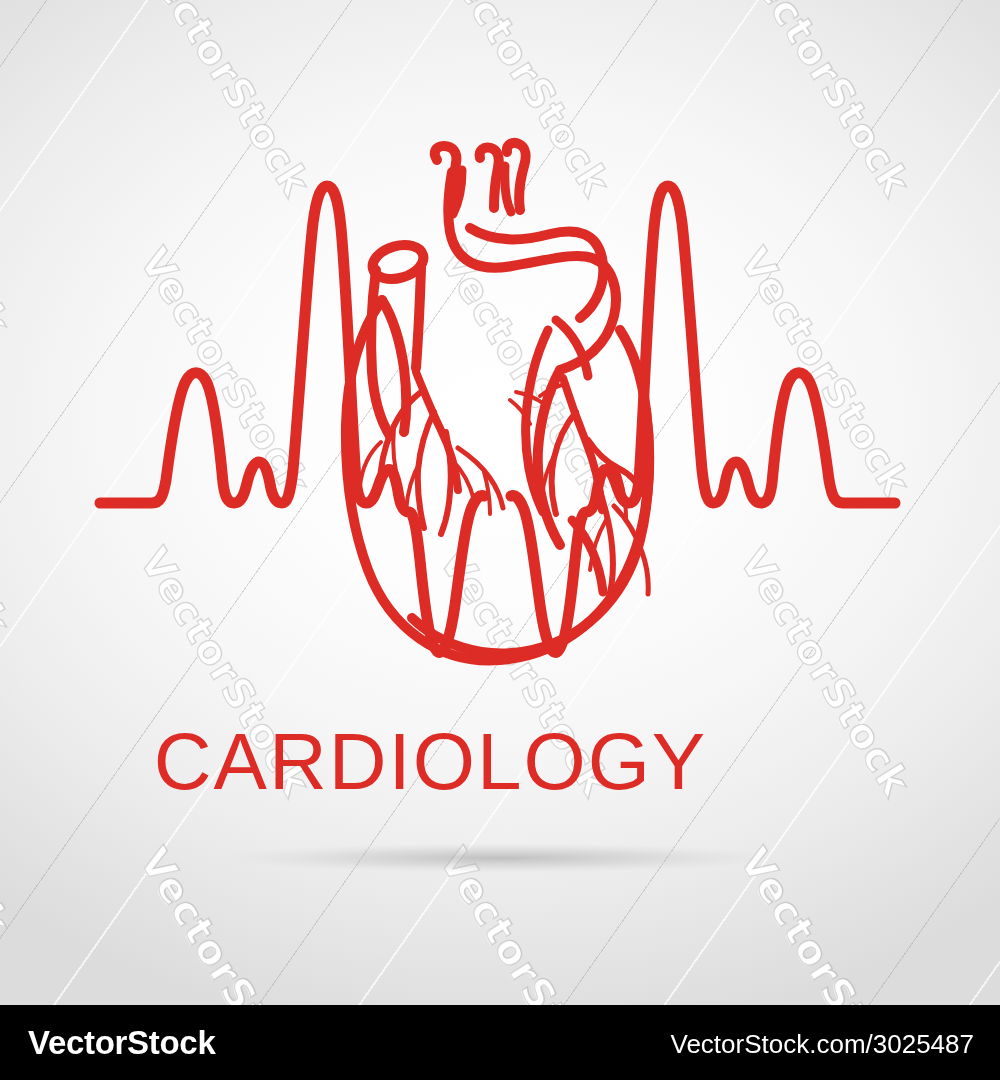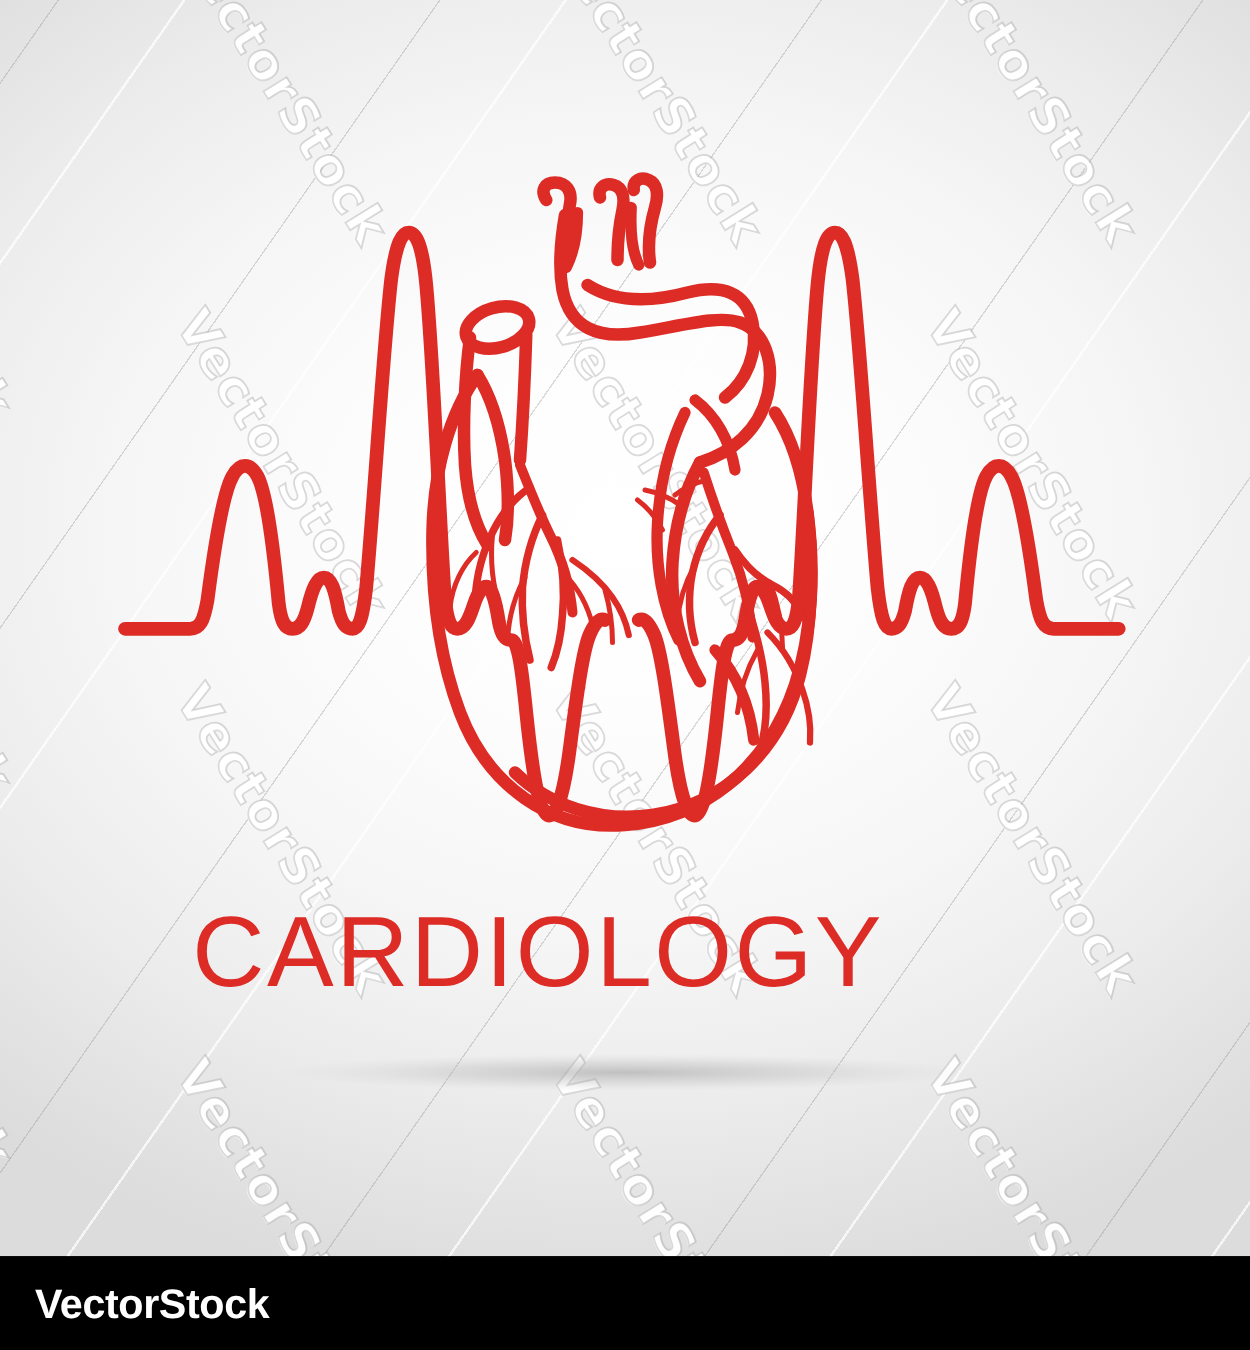--- a/index.html
+++ b/index.html
@@ -325,15 +325,16 @@
         <path stroke-width="4" d="M 540 396 C 548 390 556 386 566 384"></path>
       </g>
     </svg>
 
     <div class="title">CARDIOLOGY</div>
 
   </div>
 
   <div class="footer">
     <div class="footer-brand">VectorStock</div>
+    <div class="footer-url">VectorStock.com/3025487</div>
   </div>
 
 </div>
 
 </body></html>

